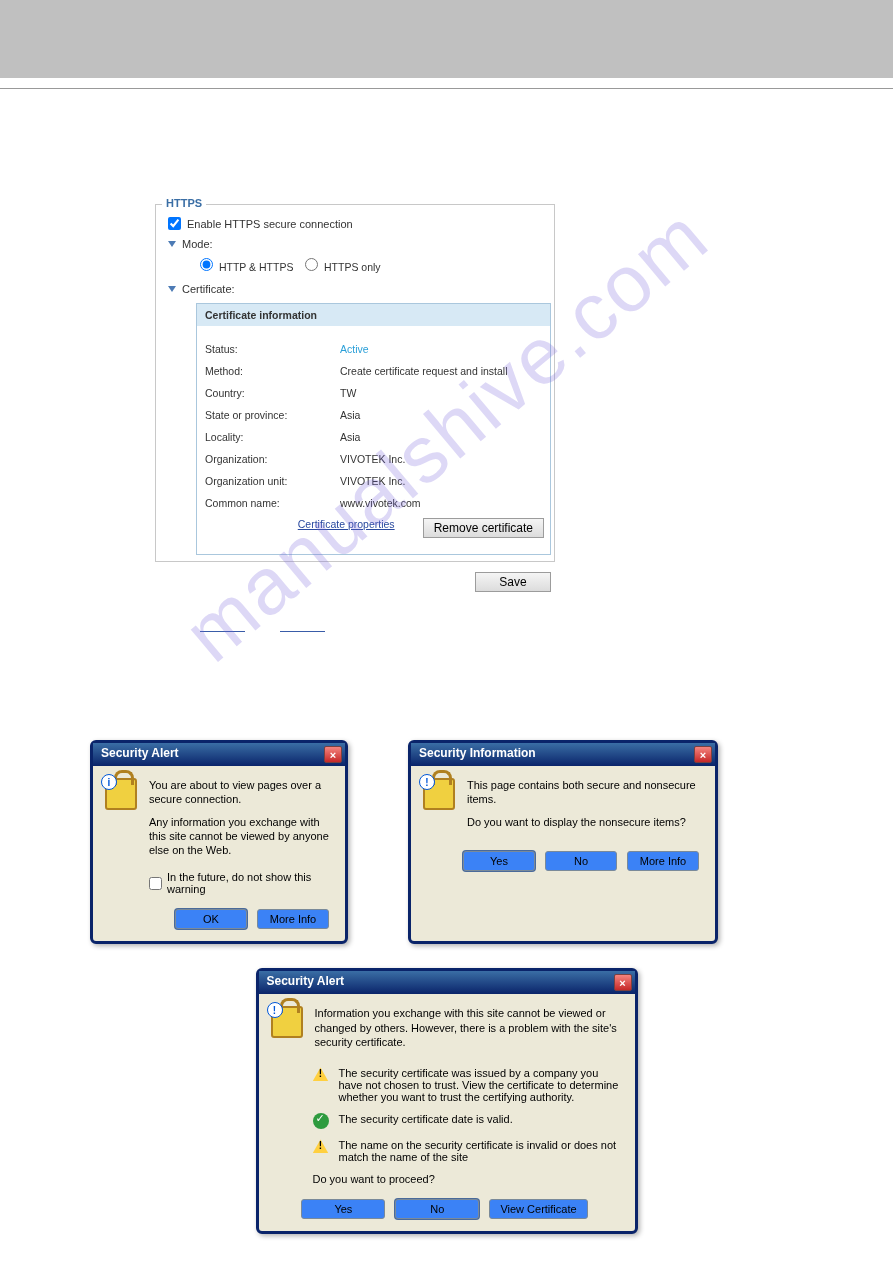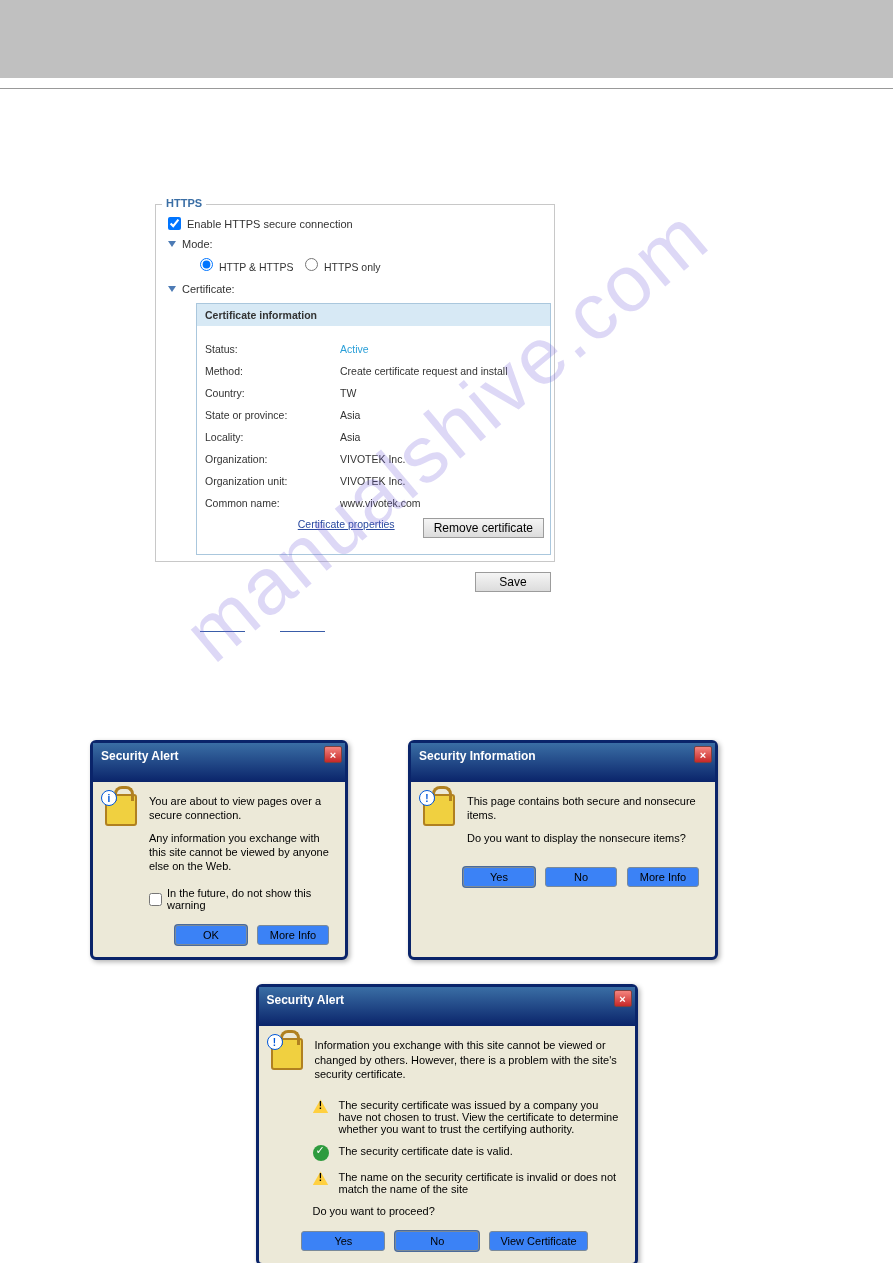--- a/index.html
+++ b/index.html
@@ -88,24 +88,24 @@
   border-radius: 6px;
   background: #ece9d8;
   box-shadow: 2px 2px 5px rgba(0,0,0,0.3);
   font-size: 11px;
 }
 .xp-title {
   background: linear-gradient(#3a6ea5, #0a246a);
   color: #fff;
   font-size: 12px;
   font-weight: bold;
-  padding: 3px 3px 19px 8px;
+  padding: 3px 3px 3px 8px;
   display: flex;
   justify-content: space-between;
-  align-items: flex-end;
+  align-items: flex-start;
 }
 .xp-close {
   width: 18px; height: 17px;
   background: linear-gradient(#f5847e, #c62828);
   border: 1px solid #7a4040;
   border-radius: 2px;
   color: #fff;
   font-size: 11px;
   font-weight: bold;
   display: flex;

